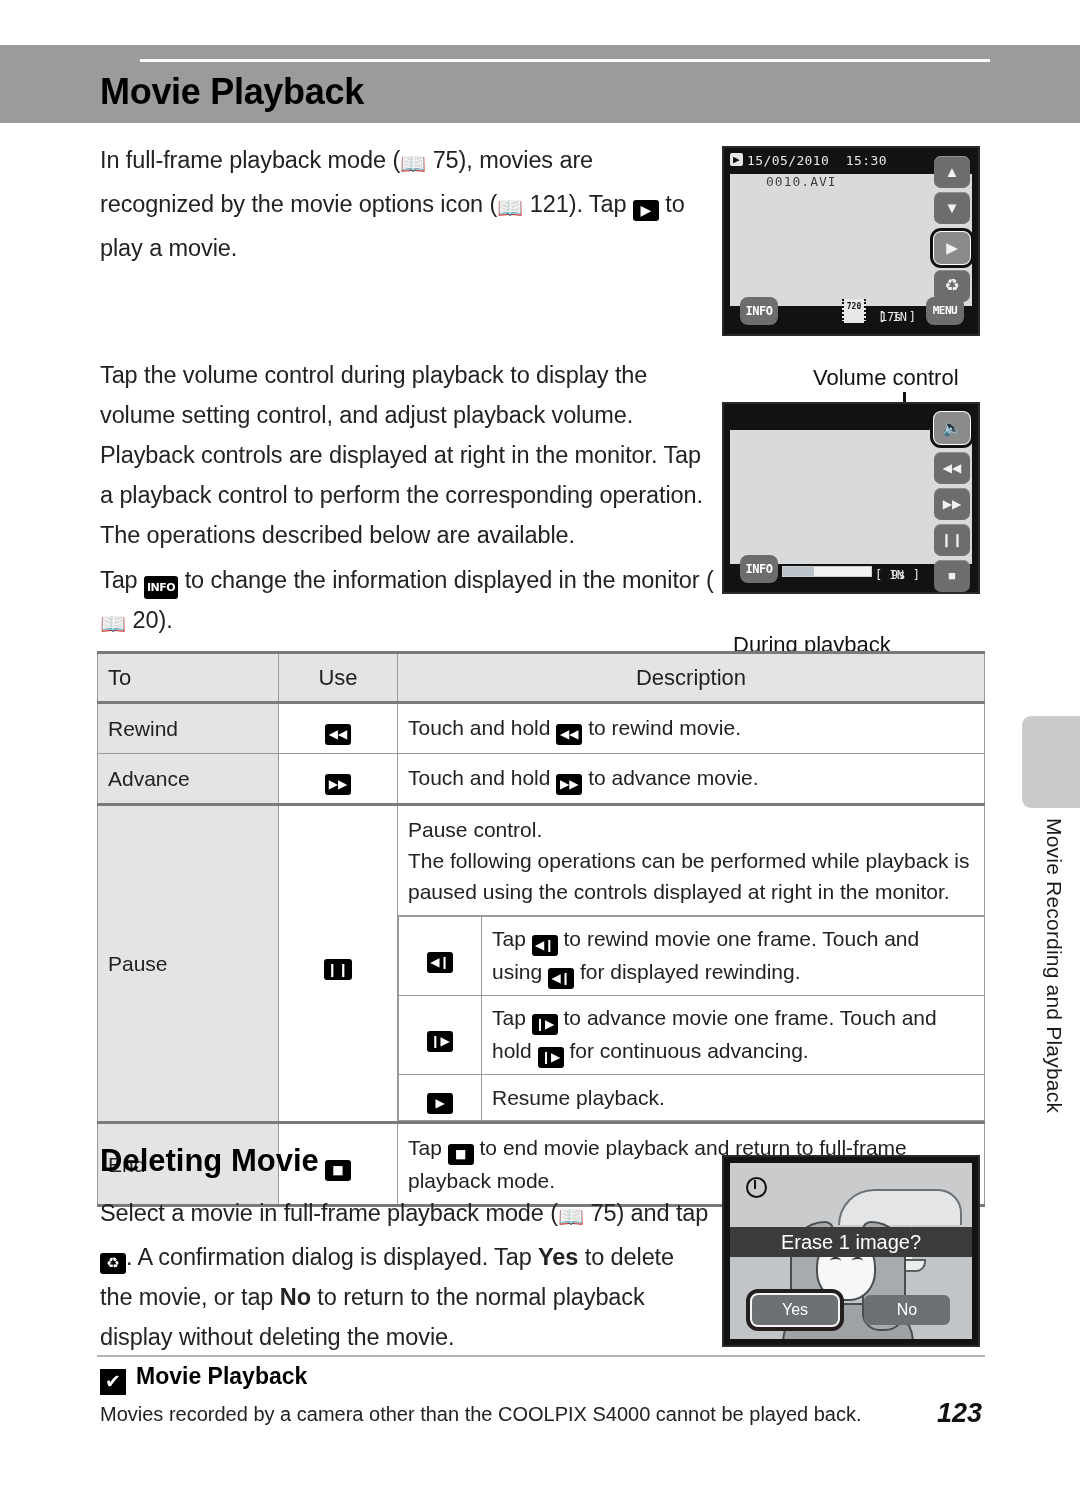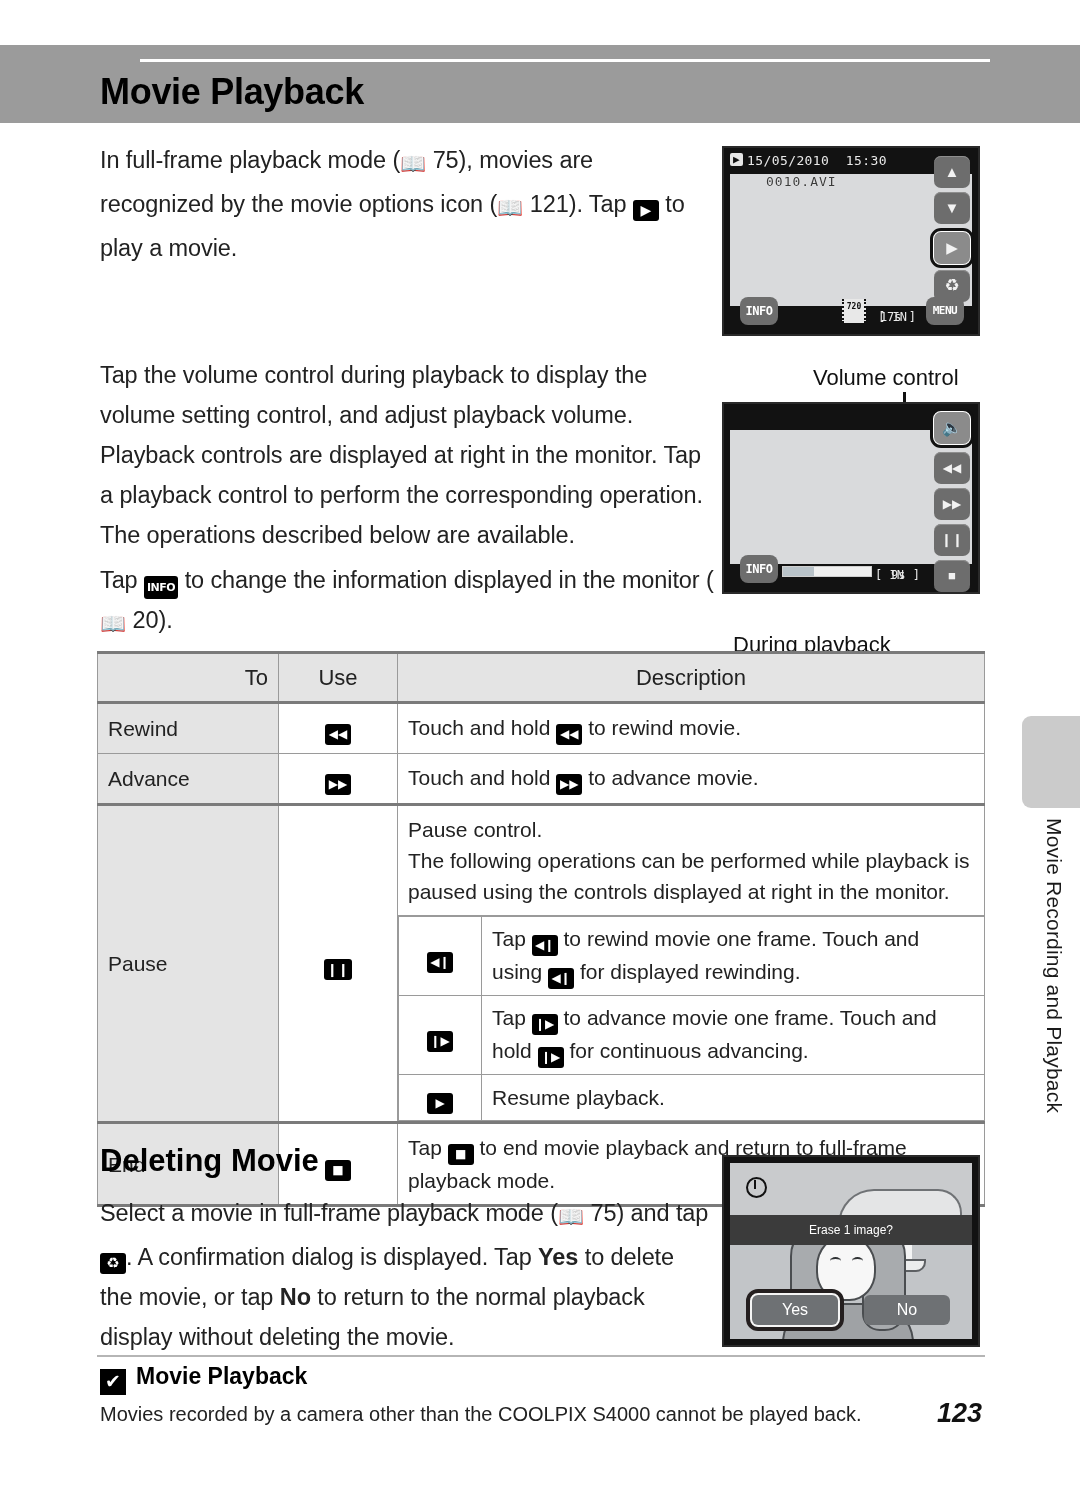--- a/index.html
+++ b/index.html
@@ -186,23 +186,23 @@
     background:#a8abae;border:2px solid #4a4d50;border-radius:10px 40px 24px 20px;
     z-index:2;
   }
   .person-body{
     position:absolute;left:52px;top:140px;width:128px;height:60px;
     background:#9fa2a5;border:2px solid #4a4d50;border-radius:40px 40px 0 0;
     z-index:1;
   }
   .eye{position:absolute;width:11px;height:6px;border-top:2px solid #2f3234;border-radius:50%;z-index:4;}
   .erase-band{
-    position:absolute; left:0; right:0; top:52px; height:30px;
+    position:absolute; left:0; right:0; top:64px; height:30px;
     background:#3b3b3b; color:#fff;
-    font-size:12px; text-align:center; line-height:30px;
+    font-size:20px; text-align:center; line-height:30px;
     z-index:6;
   }
   .dlg-btn{
     position:absolute; bottom:14px; width:86px; height:30px;
     background:#6e7174; color:#fff; border-radius:6px;
     font-size:16px; text-align:center; line-height:30px; z-index:7;
   }
   #erase-yes{left:22px; outline:4px solid #241f1f; outline-offset:2px; box-shadow:0 0 0 3px #f5f5f5;}
   #erase-no{right:22px;}
   .power-icon{
@@ -346,21 +346,21 @@
     </div>
     <div class="inlabel" style="left:145px;">[ IN</div>
     <div class="timelabel" style="right:52px;">9s ]</div>
   </div>
 </div>
 <div class="caption" id="caption-during">During playback</div>
 
 <table class="tbl">
   <thead>
     <tr>
-      <th class="col-to" style="text-align:right;">To</th>
+      <th class="col-to" style="text-align:left;">To</th>
       <th class="col-use" style="background:#e4e4e4;">Use</th>
       <th class="col-desc" style="background:#e4e4e4;">Description</th>
     </tr>
   </thead>
   <tbody>
     <tr>
       <td class="col-to">Rewind</td>
       <td class="col-use"><span class="gk" style="font-size:12px;">◀◀</span></td>
       <td class="col-desc"><span>Touch and hold </span><span class="gk" style="font-size:12px;">◀◀</span><span> to rewind movie.</span></td>
     </tr>

